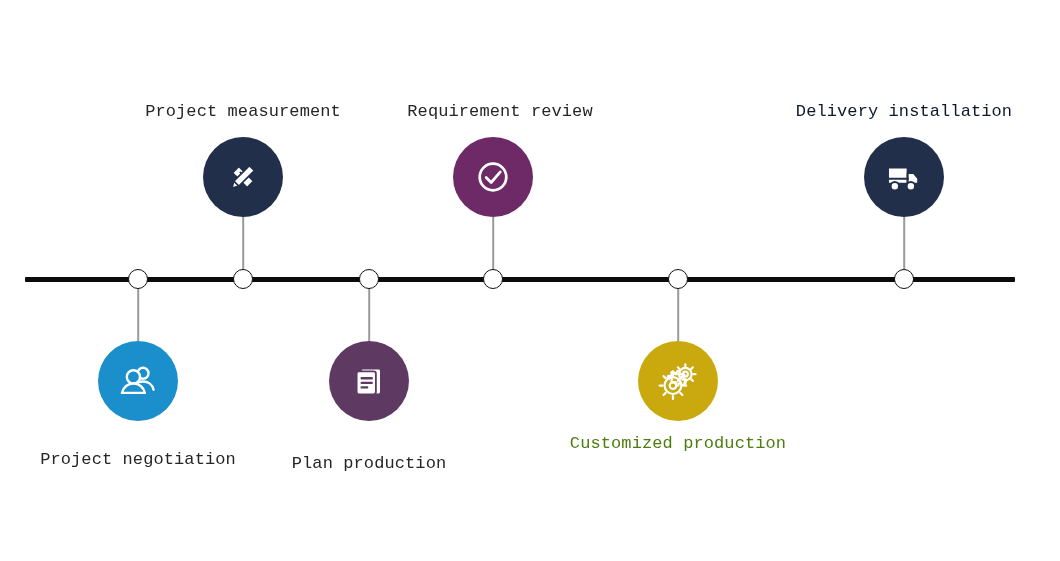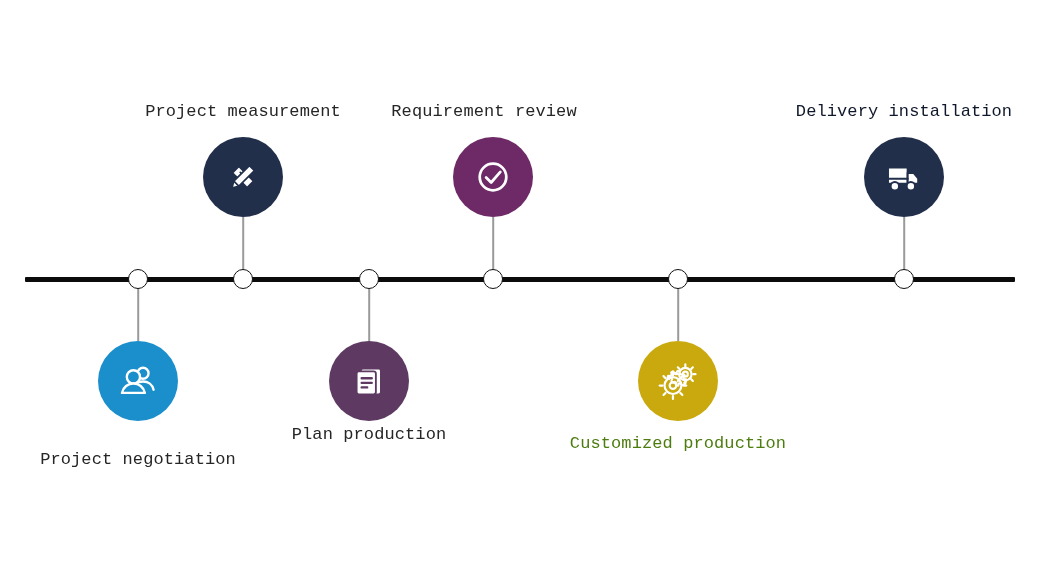--- a/index.html
+++ b/index.html
@@ -160,19 +160,19 @@
       <div class="axis-node" style="left: 138px; top: 279px; background: rgb(255, 255, 255); border-color: rgb(17, 17, 17);"></div>
       <div class="axis-node" style="left: 243px; top: 279px; background: rgb(255, 255, 255); border-color: rgb(17, 17, 17);"></div>
       <div class="axis-node" style="left: 369px; top: 279px; background: rgb(255, 255, 255); border-color: rgb(17, 17, 17);"></div>
       <div class="axis-node" style="left: 493px; top: 279px; background: rgb(255, 255, 255); border-color: rgb(17, 17, 17);"></div>
       <div class="axis-node" style="left: 678px; top: 279px; background: rgb(255, 255, 255); border-color: rgb(17, 17, 17);"></div>
       <div class="axis-node" style="left: 904px; top: 279px; background: rgb(255, 255, 255); border-color: rgb(17, 17, 17);"></div>
     </div>
   <div id="captions">
       <div class="caption" style="left: 138px; top: 433px; color: rgb(38, 38, 38); margin-top: 16px;">Project negotiation</div>
       <div class="caption" style="left: 243px; top: 101px; color: rgb(38, 38, 38);">Project measurement</div>
-      <div class="caption" style="left: 369px; top: 424px; color: rgb(38, 38, 38);">Plan production</div>
-      <div class="caption" style="left: 484px; top: 101px; color: rgb(38, 38, 38);">Requirement review</div>
+      <div class="caption" style="left: 369px; top: 453px; color: rgb(38, 38, 38);">Plan production</div>
+      <div class="caption" style="left: 500px; top: 101px; color: rgb(38, 38, 38);">Requirement review</div>
       <div class="caption" style="left: 678px; top: 433px; color: #4d7c0f;">Customized production</div>
       <div class="caption" style="left: 904px; top: 101px; color: #0f172a;">Delivery installation</div>
     </div>
 
 </div>
 
 </body></html>

